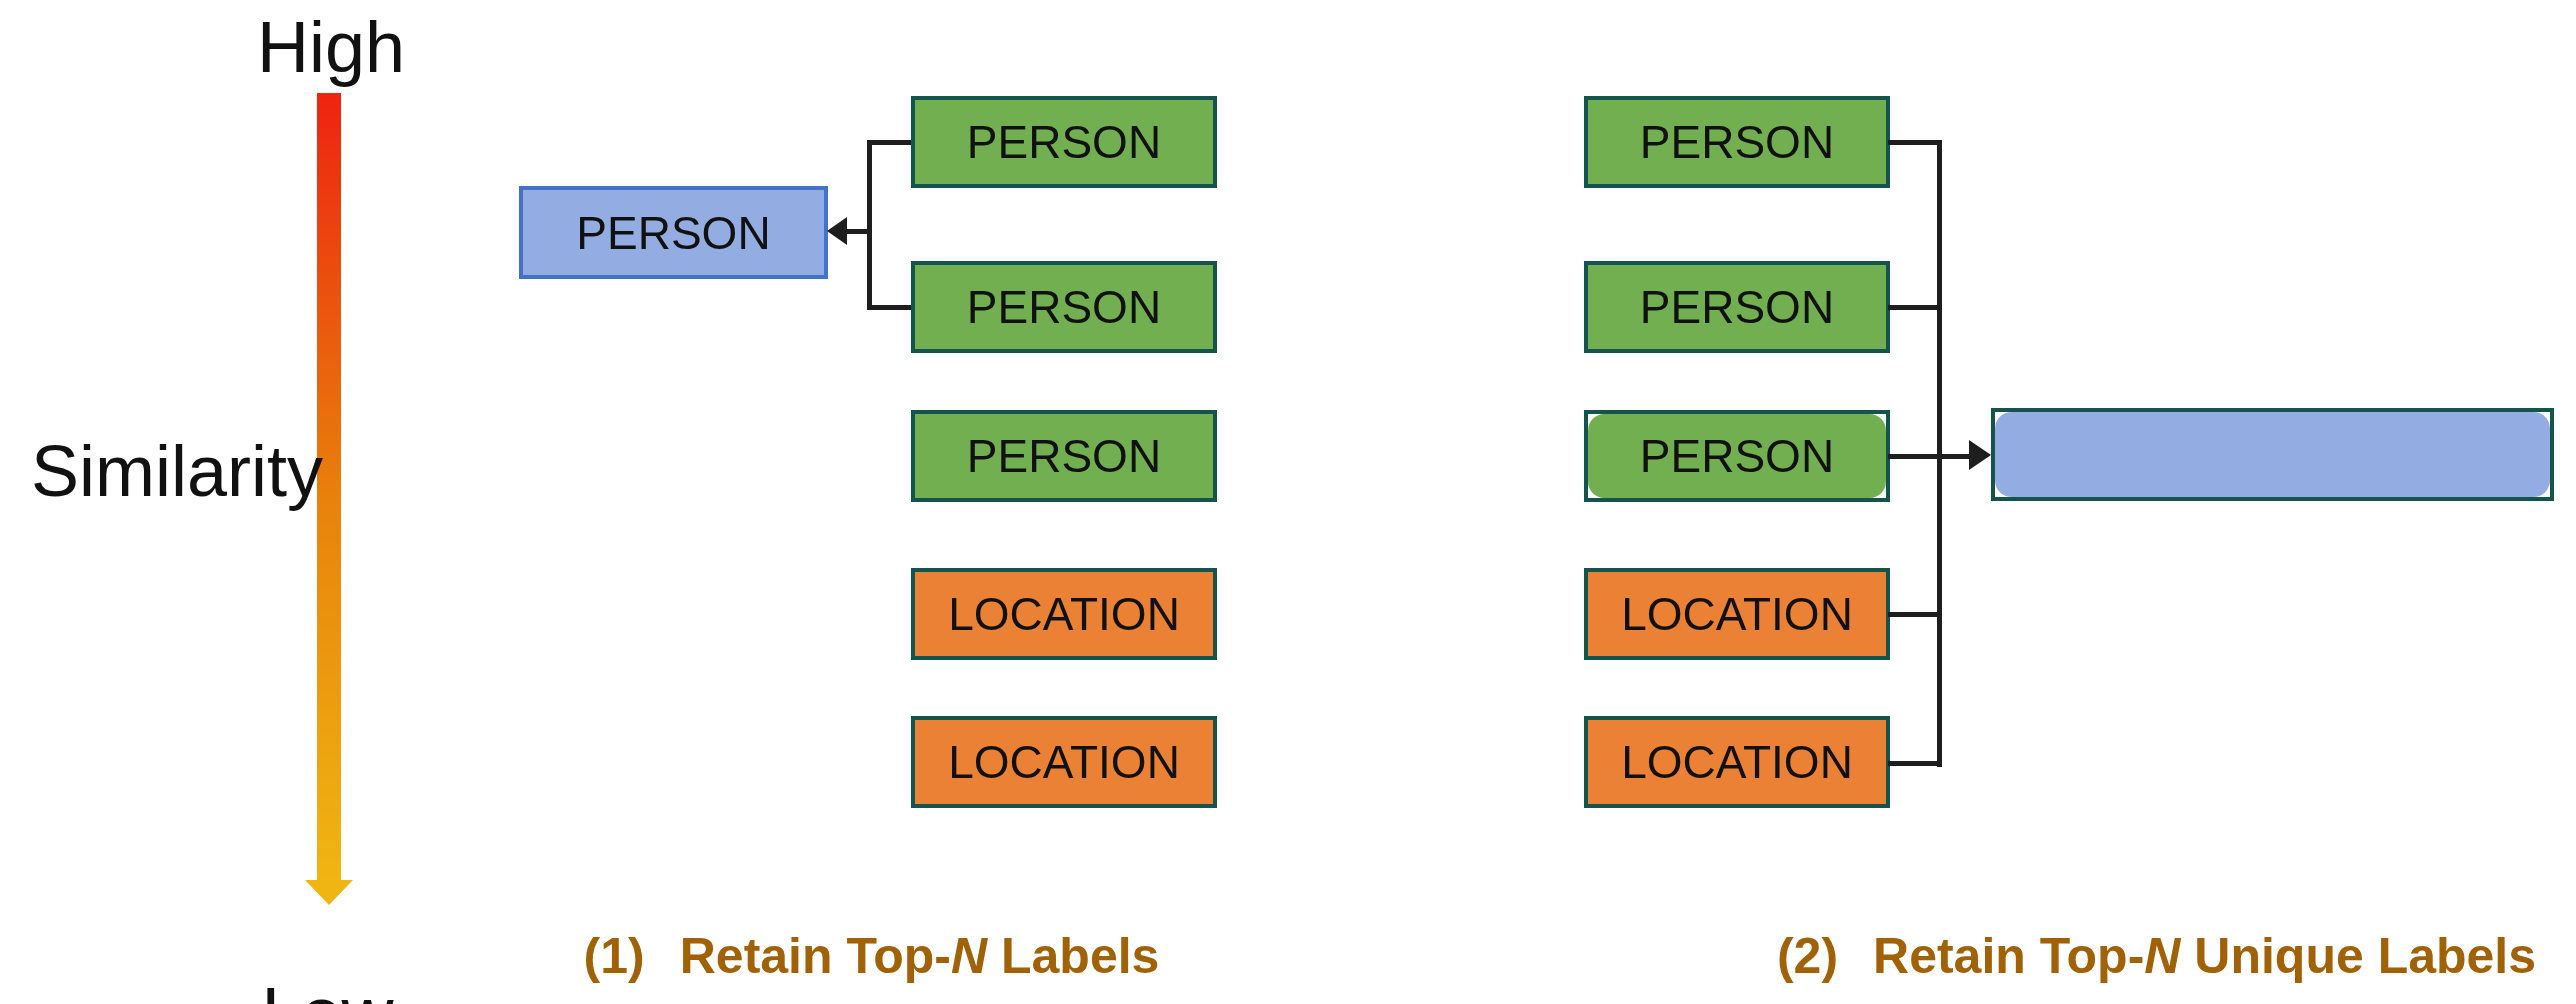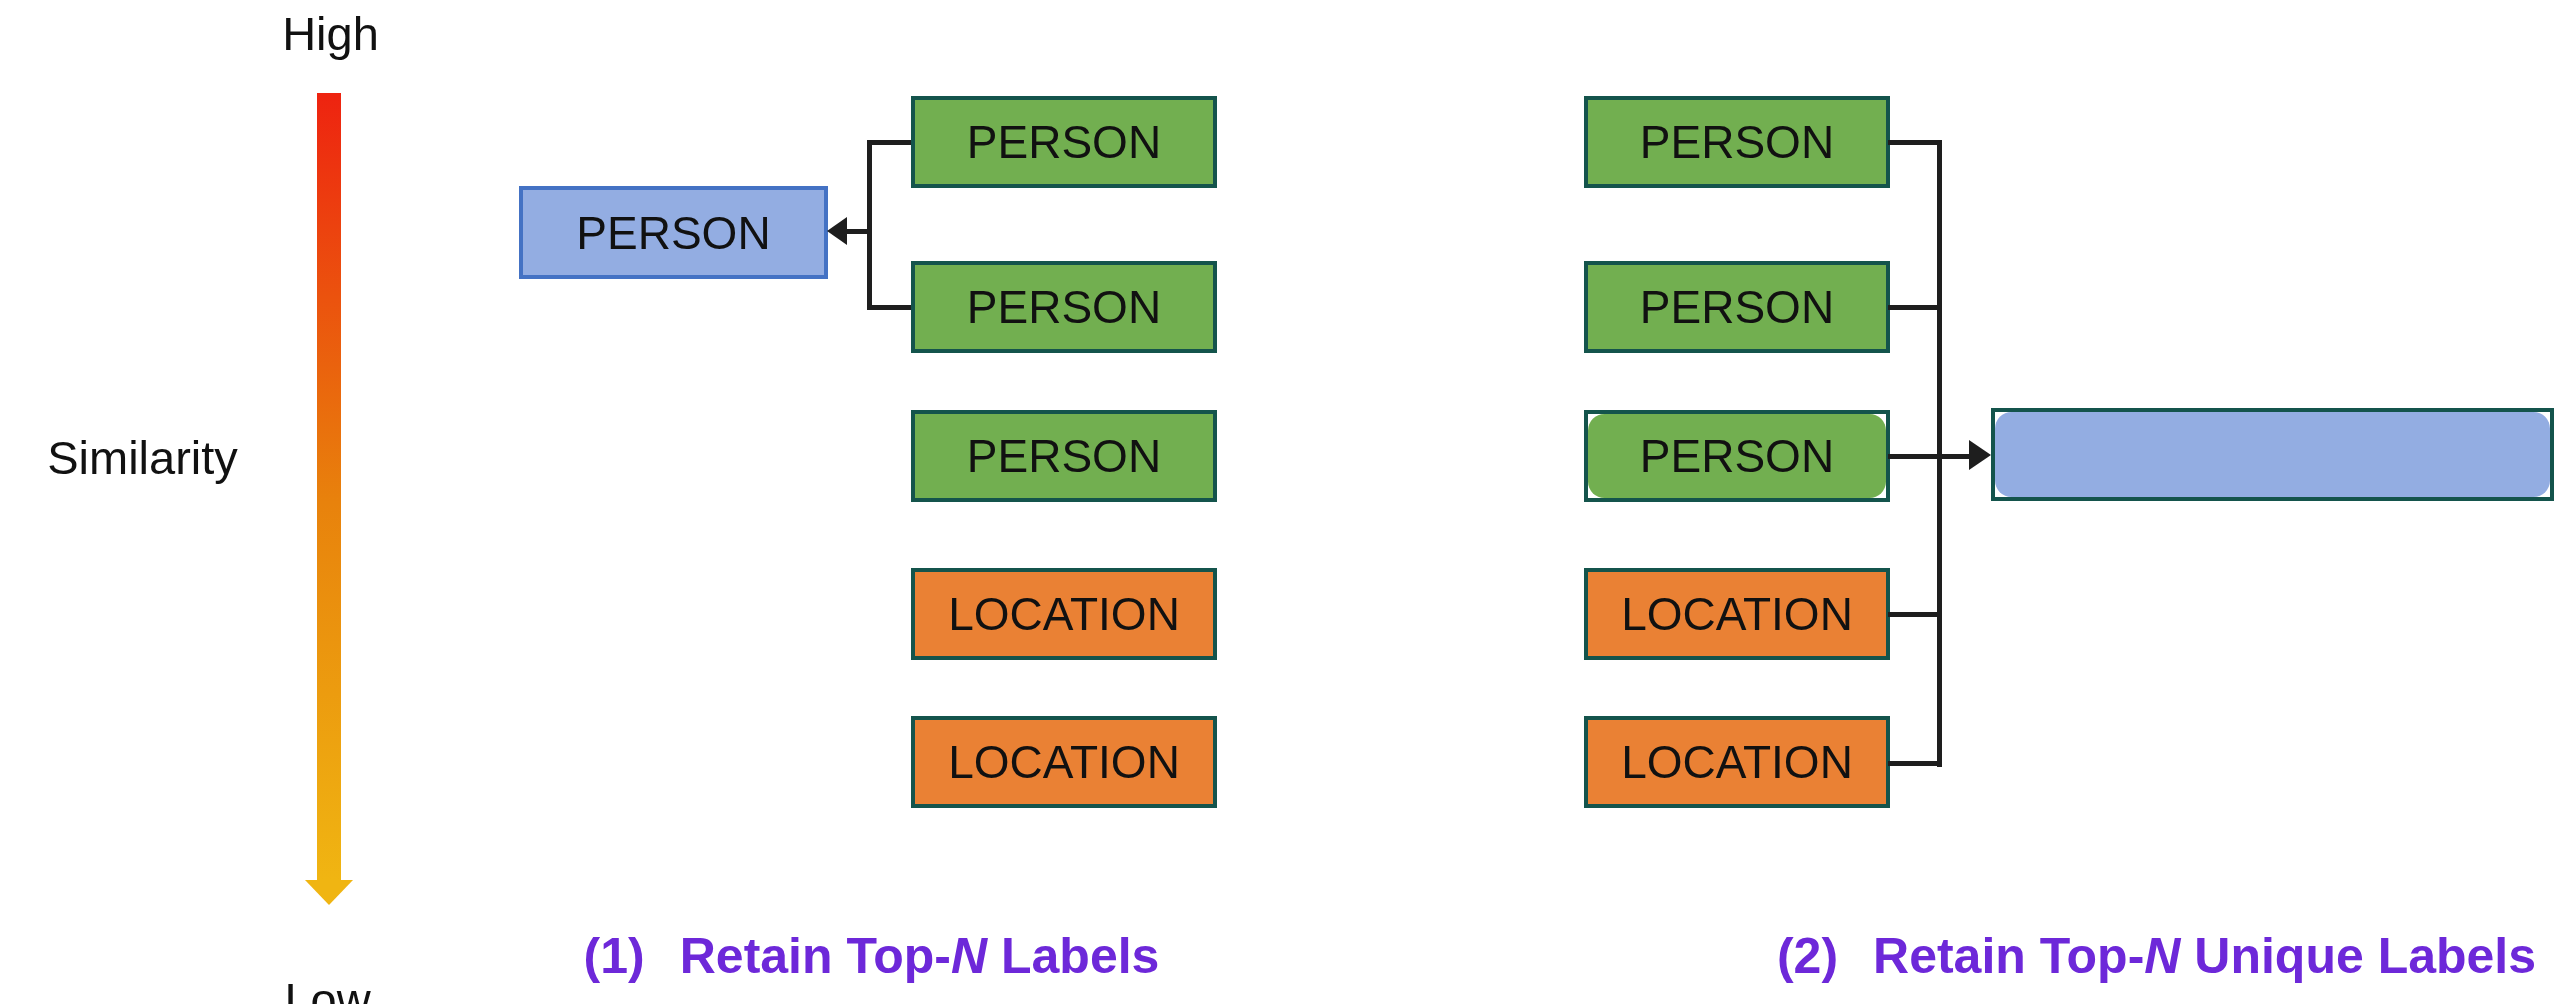--- a/index.html
+++ b/index.html
@@ -1,20 +1,20 @@
 <!DOCTYPE html>
 <html style="font-size:14.7px"><head>
 <meta charset="utf-8">
 <style>
   html,body{margin:0;padding:0;background:#ffffff;}
   .canvas{
     position:relative;width:2576px;height:1005px;background:#ffffff;overflow:hidden;
     font-family:"Liberation Sans",sans-serif;color:#111111;
   }
-  .axis-label{position:absolute;text-align:center;font-size:47px;color:#111;}
+  .axis-label{position:absolute;text-align:center;font-size:72px;color:#111;}
   .grad-bar{position:absolute;left:317px;top:93px;width:24px;height:787px;}
   .grad-head{position:absolute;left:305px;top:880px;width:0;height:0;
     border-left:24px solid transparent;border-right:24px solid transparent;
     border-top:25px solid #F0B512;}
   .ebox{
     position:absolute;display:flex;align-items:center;justify-content:center;
     border:4.6px solid #14544C;box-sizing:border-box;font-size:46px;color:#111;
     background:#72AF50;
   }
   .ebox .lbl{position:relative;z-index:2;}
@@ -28,33 +28,33 @@
     position:absolute;display:flex;align-items:center;justify-content:center;
     border:4.6px solid #14544C;box-sizing:border-box;font-size:46px;background:#ffffff;
   }
   .cline{position:absolute;background:#1E1E1E;}
   .tri-left{position:absolute;width:0;height:0;
     border-top:14.7px solid transparent;border-bottom:14.7px solid transparent;
     border-right:20px solid #1E1E1E;}
   .tri-right{position:absolute;width:0;height:0;
     border-top:15.6px solid transparent;border-bottom:15.6px solid transparent;
     border-left:22px solid #1E1E1E;}
-  .caption{position:absolute;text-align:center;font-size:50px;font-weight:bold;color:#6d28d9;white-space:nowrap;}
+  .caption{position:absolute;text-align:center;font-size:50px;font-weight:bold;color:#a16207;white-space:nowrap;}
   .caption .num{margin-right:35px;}
   .caption .nvar{font-style:italic;}
 </style>
 </head>
 <body>
 
 <div class="canvas">
 
   <div class="axis-label" style="left:257px;top:5.5px;width:147px;">High</div>
   <div class="grad-bar" style="background-image: linear-gradient(rgb(238, 35, 16) 0%, rgb(232, 130, 12) 52%, rgb(240, 181, 18) 100%);"></div>
   <div class="grad-head" style="border-top-color: rgb(240, 181, 18);"></div>
-  <div class="axis-label" style="left:0px;top:430px;width:239px;padding-left:23px;">Similarity</div>
+  <div class="axis-label" style="left:8px;top:430px;width:239px;padding-left:23px;">Similarity</div>
   <div class="axis-label" style="left:254px;top:972px;width:147px;">Low</div>
 
   <div class="blue-plain" style="left: 519px; top: 186px; width: 309px; height: 93px; background-color: rgb(147, 173, 226); border-color: rgb(68, 114, 196);">
     <span class="lbl">PERSON</span>
   </div>
 
   <div class="cline" style="left: 867px; top: 140px; width: 4.6px; height: 170px; background-color: rgb(30, 30, 30);"></div>
   <div class="cline" style="left: 867px; top: 140px; width: 46px; height: 4.6px; background-color: rgb(30, 30, 30);"></div>
   <div class="cline" style="left: 867px; top: 305px; width: 46px; height: 4.6px; background-color: rgb(30, 30, 30);"></div>
   <div class="cline" style="left: 845px; top: 229px; width: 27px; height: 4.6px; background-color: rgb(30, 30, 30);"></div>

